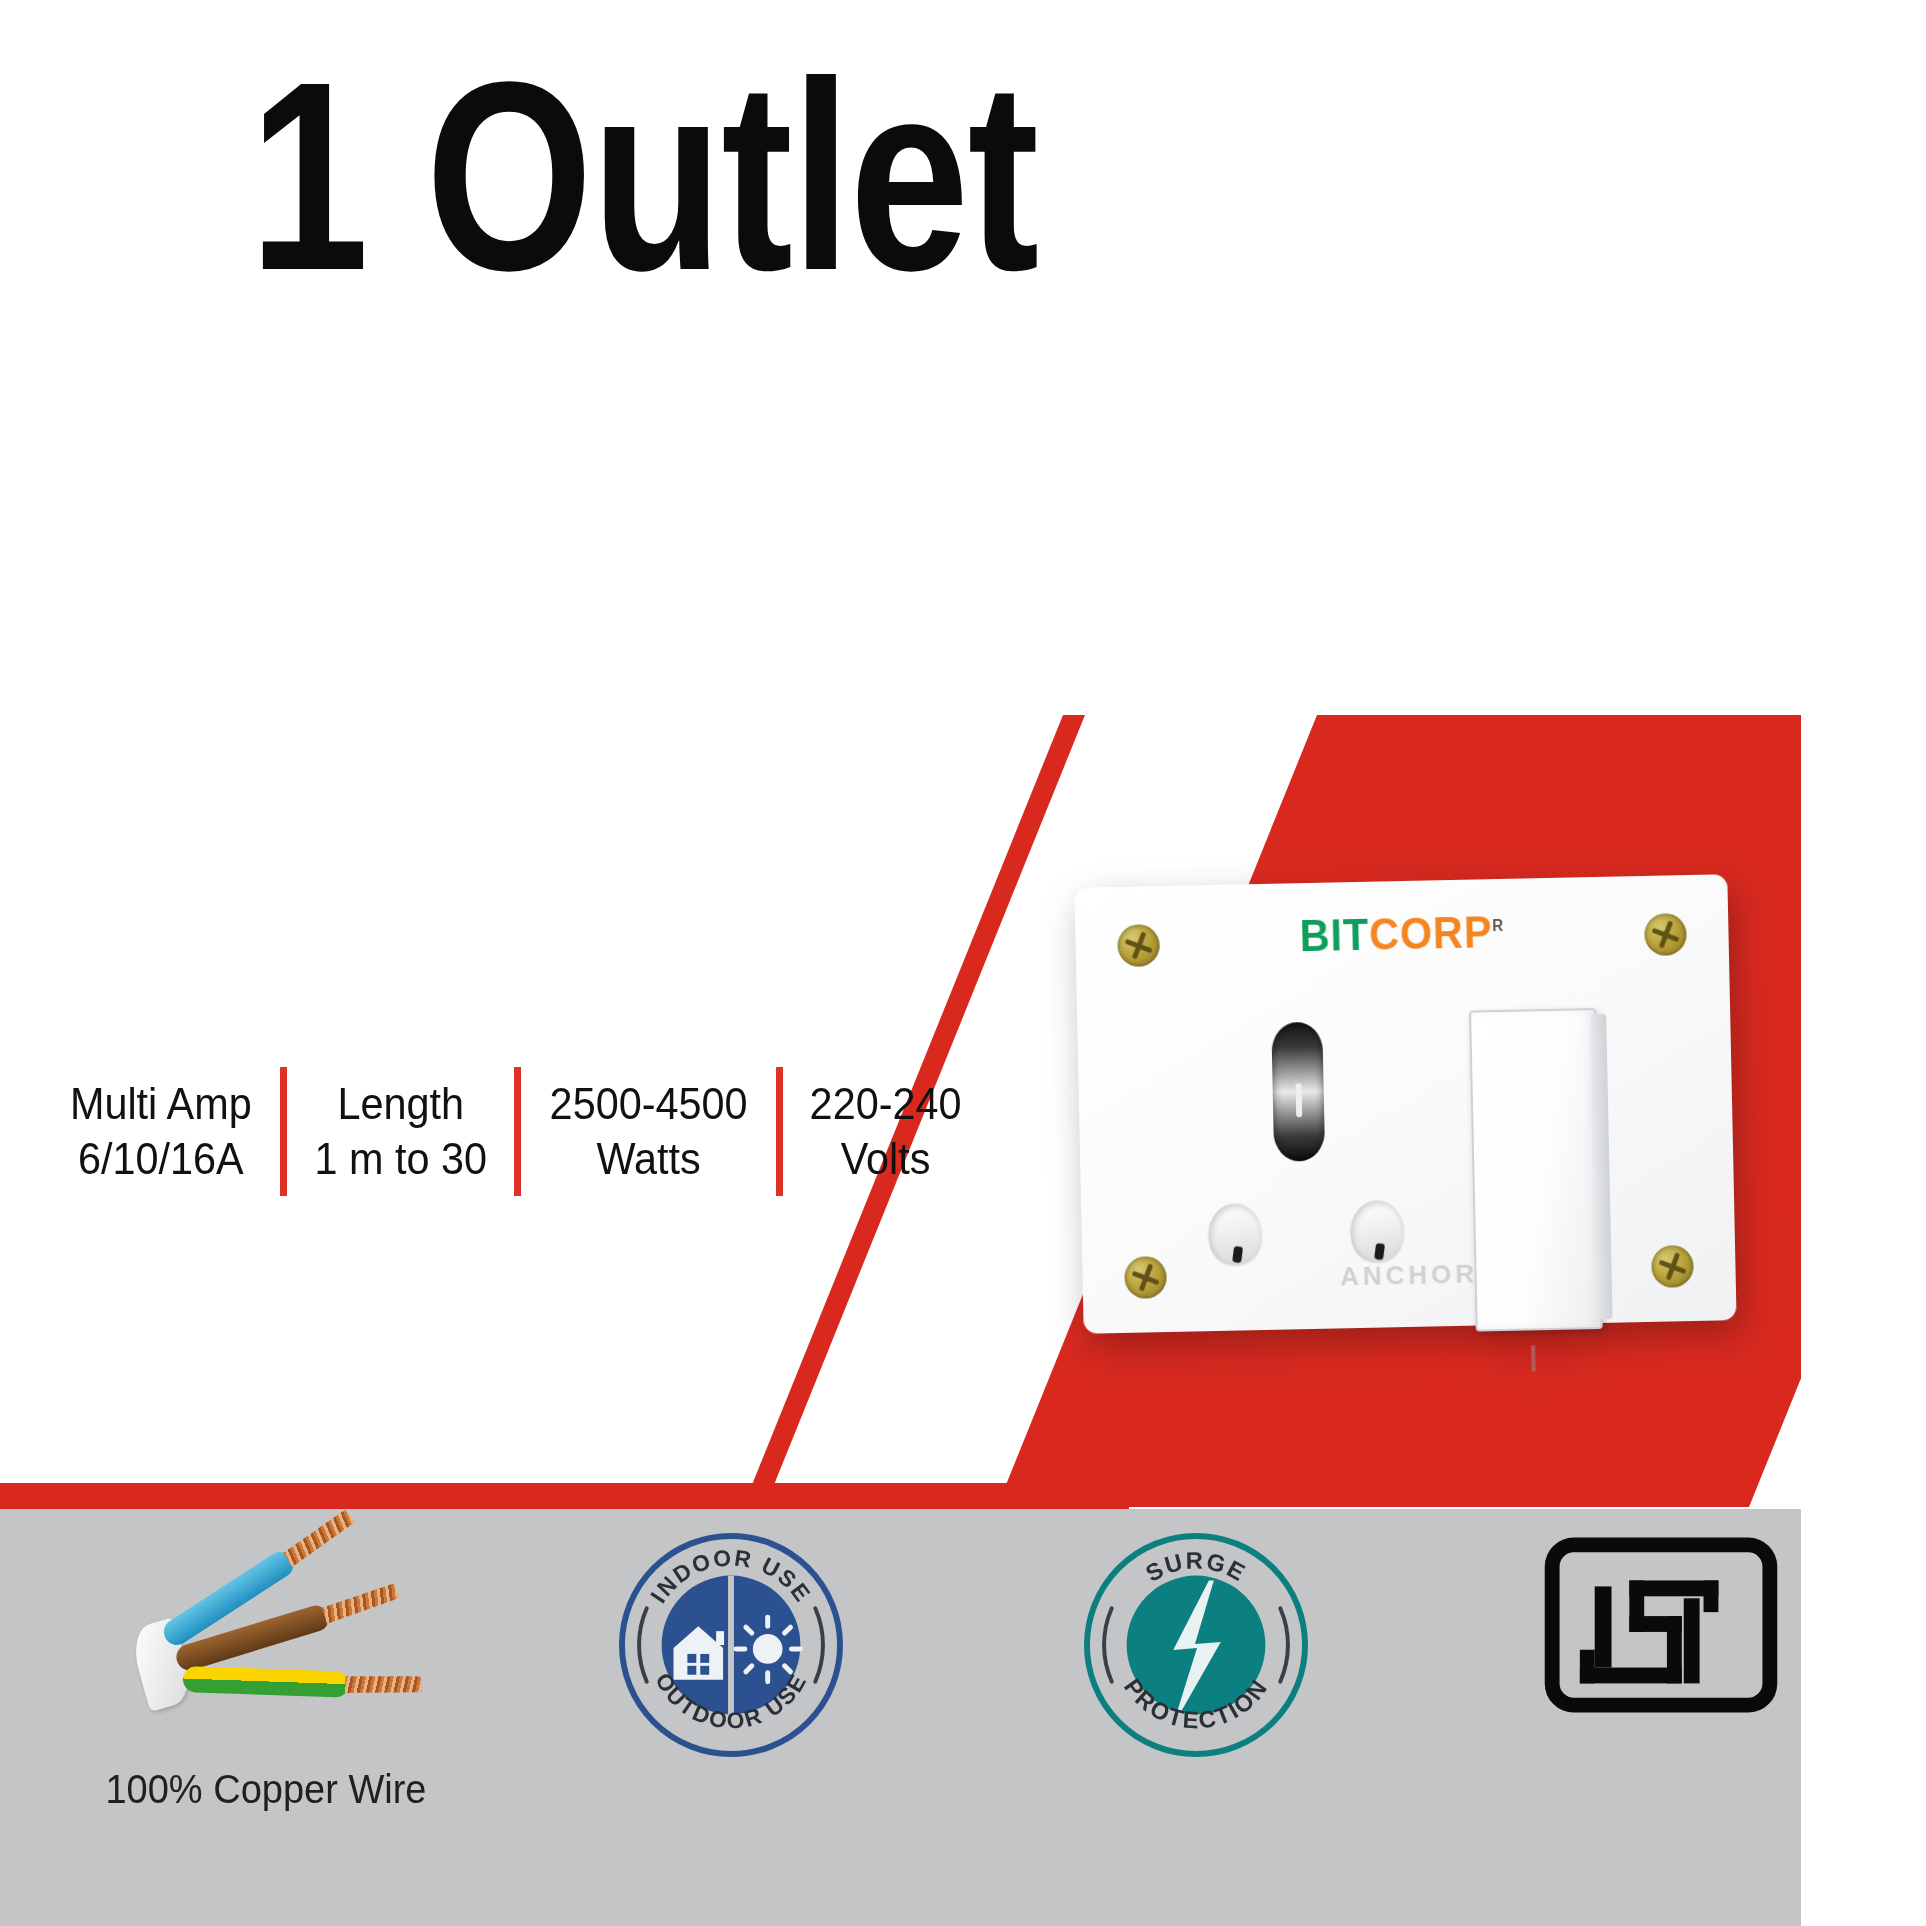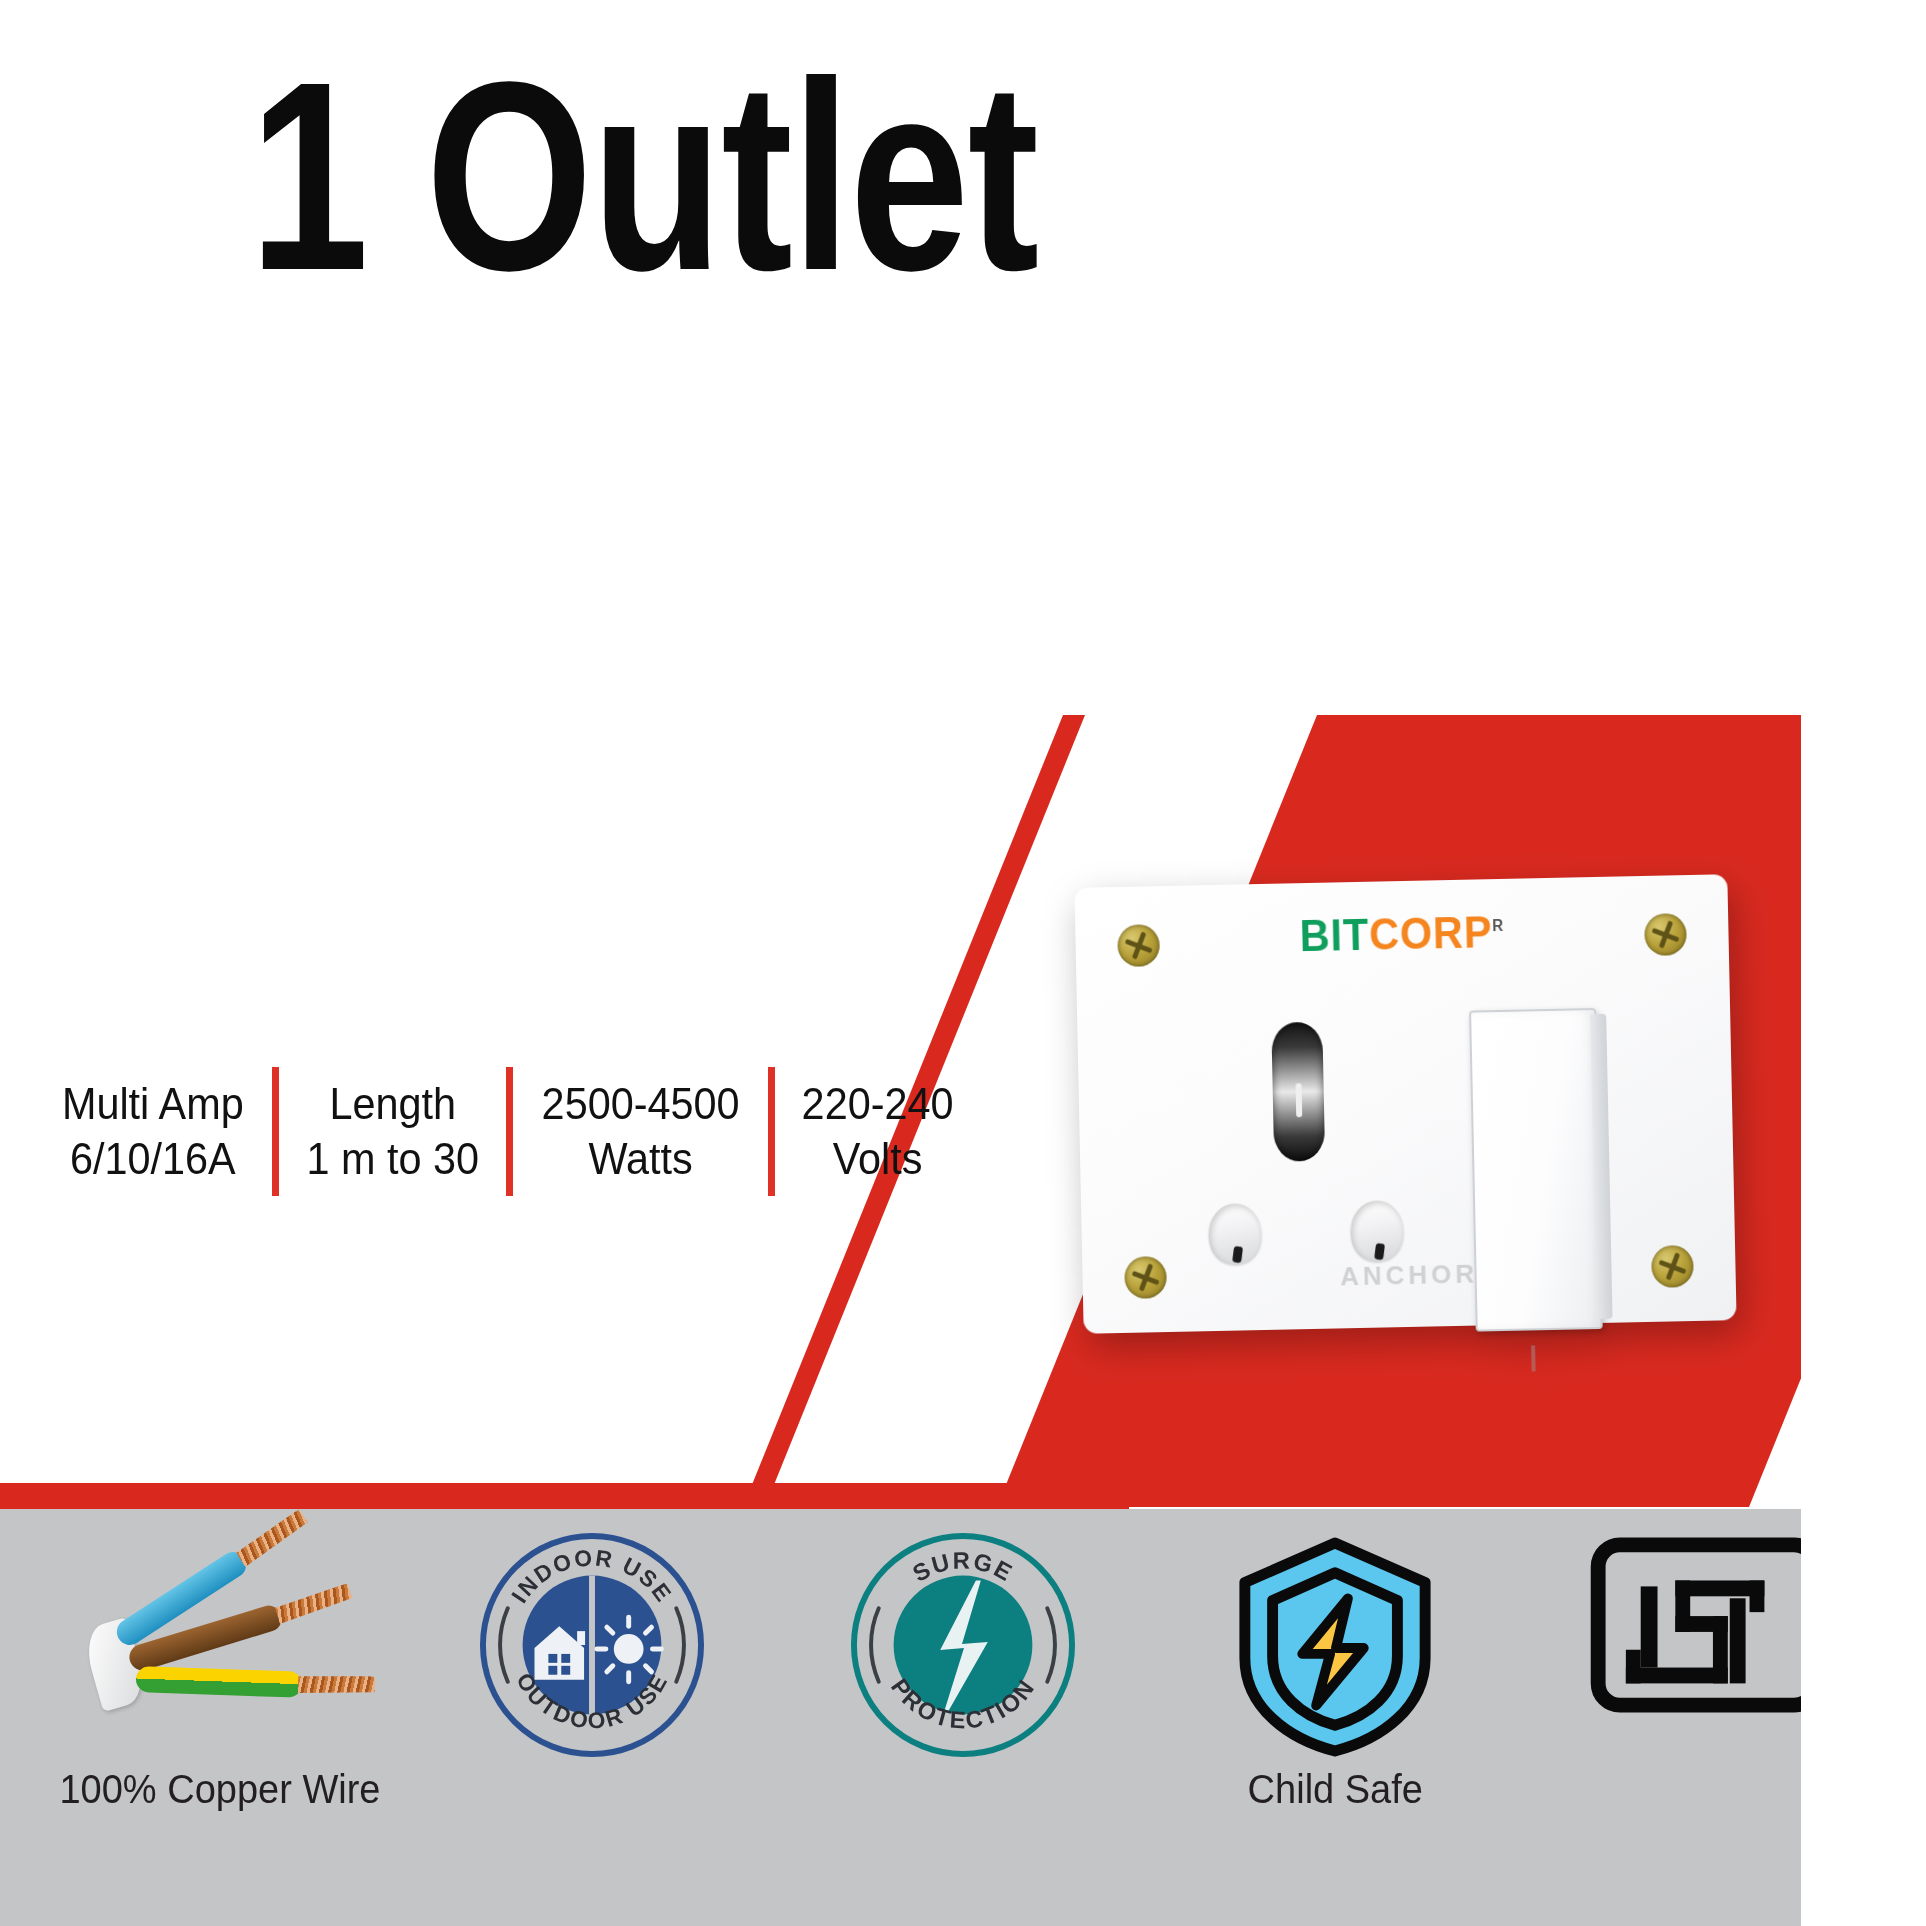--- a/index.html
+++ b/index.html
@@ -69,21 +69,21 @@
     top:715px;left:1063px;width:22px;height:792px;
     transform:skewX(-22deg);transform-origin:left top;
   }
   
   .red-bar{
     position:absolute;left:0;top:1483px;width:1129px;height:26px;background:#d9291f;
   }
 
   
   .spec-row{
-    position:absolute;left:36px;top:1067px;height:129px;
+    position:absolute;left:44px;top:1067px;height:129px;
     display:flex;align-items:stretch;
   }
   .spec-cell{
     display:flex;flex-direction:column;justify-content:center;align-items:center;
     padding:0 18px;
     color:#111;
     font-size:45px;
     line-height:1.22;
     white-space:nowrap;
     transform:scaleX(0.92);
@@ -349,30 +349,20 @@
               <textPath href="#arcTop2" startOffset="50%" text-anchor="middle">SURGE</textPath>
             </text>
             <text font-family="Liberation Sans, sans-serif" font-size="24" font-weight="bold" fill="#2b2f36" letter-spacing="2">
               <textPath href="#arcBot2" startOffset="50%" text-anchor="middle">PROTECTION</textPath>
             </text>
           </svg>
         </div>
         <div class="badge-caption"></div>
       </div>
 
-      <div class="badge">
-        <div class="shield-art">
-          <svg viewBox="0 0 210 230" aria-hidden="true">
-            <path d="M 105 12 L 196 52 L 196 128 C 196 178 152 210 105 222 C 58 210 14 178 14 128 L 14 52 Z" fill="#5bc6ee" stroke="#0a0a0a" stroke-width="11" stroke-linejoin="round"></path>
-            <path d="M 105 42 L 168 70 L 168 126 C 168 164 138 187 105 196 C 72 187 42 164 42 126 L 42 70 Z" fill="#5bc6ee" stroke="#0a0a0a" stroke-width="11" stroke-linejoin="round"></path>
-            <path d="M 118 68 L 72 124 L 100 124 L 86 176 L 134 118 L 106 118 Z" fill="#fbc643" stroke="#0a0a0a" stroke-width="10" stroke-linejoin="round"></path>
-          </svg>
-        </div>
-        <div class="badge-caption">Child Safe</div>
-      </div>
 
       <div class="badge">
         <div class="isi-art">
           <svg viewBox="0 0 240 190" aria-hidden="true">
             <rect x="10" y="14" width="220" height="162" rx="22" ry="22" fill="none" stroke="#0a0a0a" stroke-width="15"></rect>
             <g fill="#0a0a0a">
               <rect x="53" y="56" width="17" height="82"></rect>
               <rect x="38" y="120" width="15" height="34"></rect>
               <rect x="38" y="138" width="103" height="16"></rect>
               <rect x="126" y="86" width="15" height="68"></rect>

